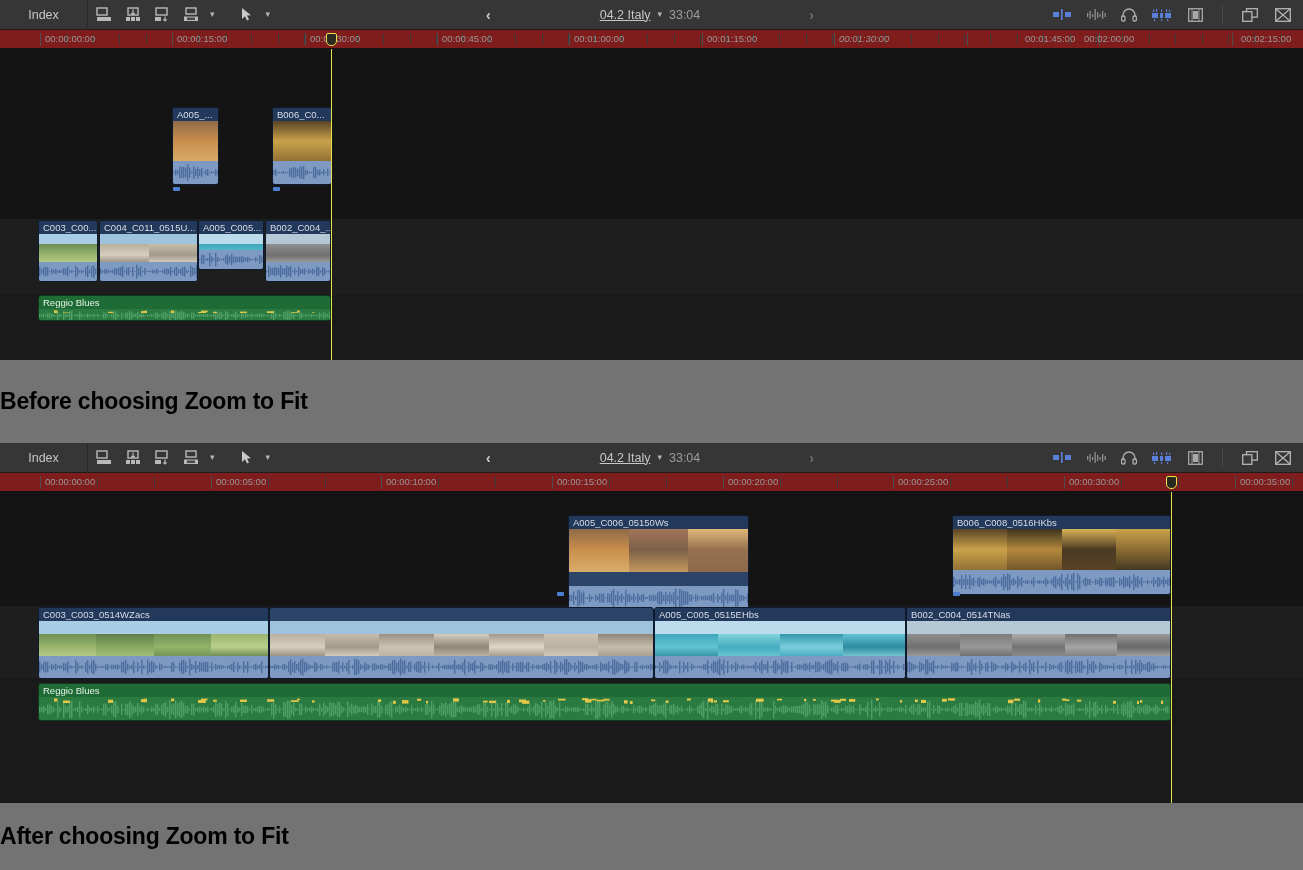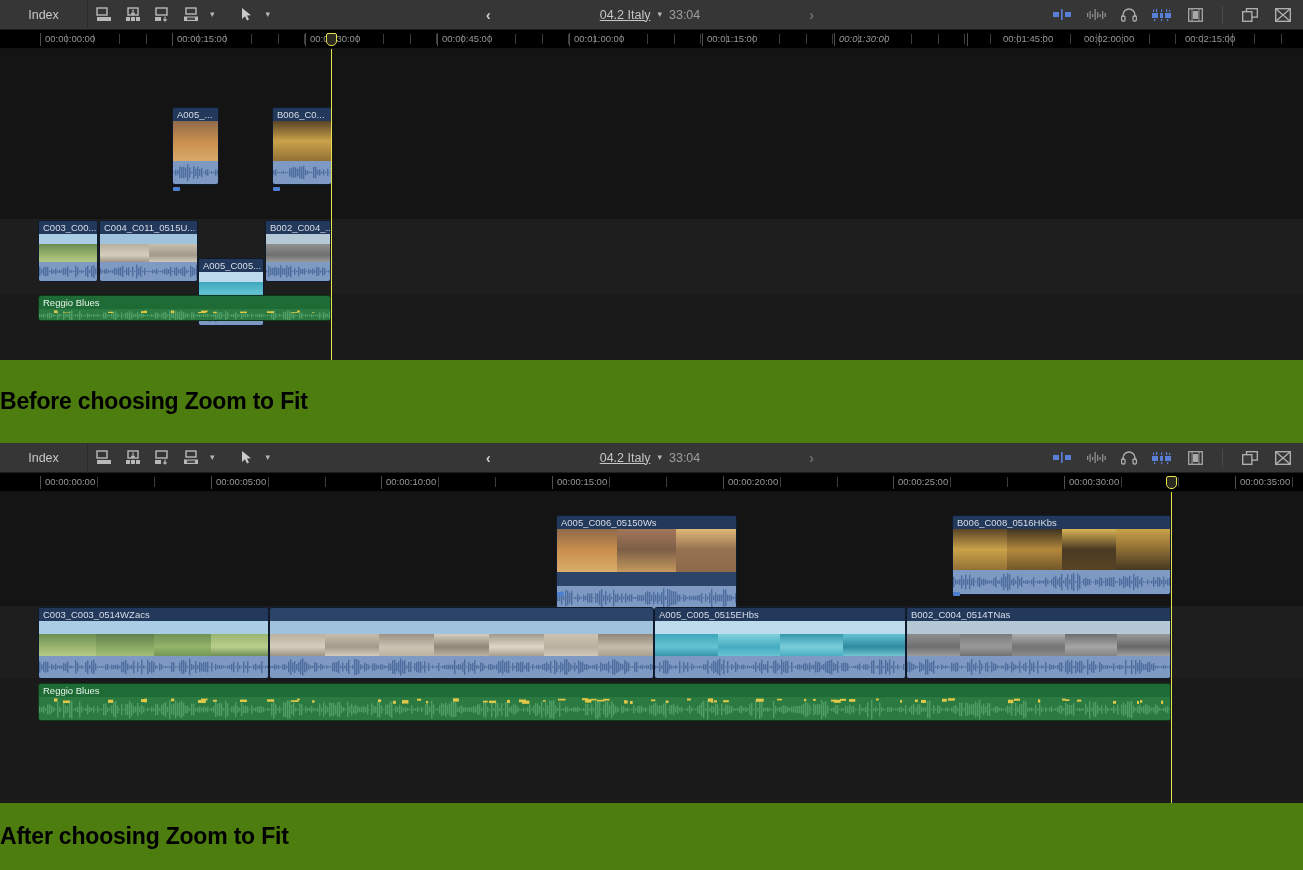--- a/index.html
+++ b/index.html
@@ -52,21 +52,21 @@
   .tb-dur { color: #9d9d9d; font-size: 12.5px; }
 
   .tb-right {
     position: absolute; right: 0; height: 30px;
     display: flex; align-items: center; gap: 13px; padding-right: 10px;
   }
 
   
   .ruler {
     height: 19px;
-    background: #000000;
+    background: #7f1d1d;
     position: relative;
     border-bottom: 1px solid #121212;
     overflow: hidden;
   }
   .tick {
     position: absolute; top: 3px; width: 1px; height: 13px; background: #4e4e4e;
   }
   .tick.minor { top: 4px; height: 10px; background: #3c3c3c; }
   .tick-label {
     position: absolute; top: 3px; font-size: 9.5px; color: #989898;
@@ -129,21 +129,21 @@
     background: #2a2a20;
   }
 
   
   .caption {
     font-size: 23px;
     font-weight: bold;
     color: #000000;
     letter-spacing: -0.2px;
   }
-  .caption-band { background: #4d7c0f; width: 1303px; display: flex; align-items: center; }
+  .caption-band { background: #737373; width: 1303px; display: flex; align-items: center; }
 
   svg { display: block; }
 </style>
 </head>
 <body>
 
 <div class="tl-window" style="height:360px;">
 
   <div class="toolbar">
     <div class="tb-index">
@@ -327,25 +327,25 @@
       <div class="tick-label" style="left: 305px;">00:00:30:00</div>
       <div class="tick" style="left: 437px;"></div>
       <div class="tick-label" style="left: 437px;">00:00:45:00</div>
       <div class="tick" style="left: 569px;"></div>
       <div class="tick-label" style="left: 569px;">00:01:00:00</div>
       <div class="tick" style="left: 702px;"></div>
       <div class="tick-label" style="left: 702px;">00:01:15:00</div>
       <div class="tick" style="left: 834px;"></div>
       <div class="tick-label" style="left: 834px; font-style: italic;">00:01:30:00</div>
       <div class="tick" style="left: 967px;"></div>
-      <div class="tick-label" style="left: 998px;">00:01:45:00</div>
+      <div class="tick-label" style="left: 1020px;">00:01:45:00</div>
       <div class="tick" style="left: 1099px;"></div>
       <div class="tick-label" style="left: 1079px;">00:02:00:00</div>
       <div class="tick" style="left: 1232px;"></div>
-      <div class="tick-label" style="left: 1180px;">00:02:15:00</div>
+      <div class="tick-label" style="left: 1236px;">00:02:15:00</div>
       <div class="playhead-head" style="left: 326px; position: absolute; top: 3px; z-index: 50;"></div>
     </div>
 
   <div class="tracks" id="tracks-before" style="height:311px;">
     <div class="lane-connected" style="top:0; height:170px;"></div>
     <div class="lane-primary" style="top:170px; height:75px;"></div>
     <div class="lane-audio" style="top:245px; height:66px;"></div>
   <div class="clip" style="left: 172px; top: 58px; width: 47px; height: 78px;">
         <div class="clip-name">A005_...</div>
         <div class="filmstrip" style="height: 42px;">
@@ -512,21 +512,21 @@
             <rect x="84" y="4.577601743230859" width="1.4" height="9.844796513538283" fill="#4c6d9e"></rect>
             <rect x="86" y="7.756819753492613" width="1.4" height="3.4863604930147734" fill="#4c6d9e"></rect>
             <rect x="88" y="8.9" width="1.4" height="1.2" fill="#4c6d9e"></rect>
             <rect x="90" y="3.83899634662943" width="1.4" height="11.32200730674114" fill="#4c6d9e"></rect>
             <rect x="92" y="5.26176863807544" width="1.4" height="8.47646272384912" fill="#4c6d9e"></rect>
             <rect x="94" y="6.292028714569097" width="1.4" height="6.415942570861805" fill="#4c6d9e"></rect>
             <rect x="96" y="2.8513744000453514" width="1.4" height="13.297251199909297" fill="#4c6d9e"></rect>
           </svg>
         </div>
       </div>
-      <div class="clip" style="left: 198px; top: 171px; width: 66px; height: 68px; margin-top: 38px;">
+      <div class="clip" style="left: 198px; top: 171px; width: 66px; height: 50px;">
         <div class="clip-name">A005_C005...</div>
         <div class="filmstrip" style="height: 30px;">
           <div class="frame" style="width: 64px; background: linear-gradient(rgb(188, 220, 237) 0%, rgb(188, 220, 237) 34%, rgb(63, 168, 188) 35%, rgb(99, 195, 210) 70%, rgb(46, 139, 160) 100%);"></div>
         </div>
         <div class="audio-strip" style="height: 19px;">
           <svg width="64" height="19" viewBox="0 0 64 19">
             <rect x="0" y="8.9" width="1.4" height="1.2" fill="#4c6d9e"></rect>
             <rect x="2" y="4.8042545515288735" width="1.4" height="9.391490896942253" fill="#4c6d9e"></rect>
             <rect x="4" y="5.054195644192936" width="1.4" height="8.891608711614127" fill="#4c6d9e"></rect>
             <rect x="6" y="8.669509195092258" width="1.4" height="1.660981609815484" fill="#4c6d9e"></rect>
@@ -947,21 +947,21 @@
       <div class="tick-label" style="left: 1064px;">00:00:30:00</div>
       <div class="tick" style="left: 1235px;"></div>
       <div class="tick-label" style="left: 1235px;">00:00:35:00</div>
       <div class="playhead-head" style="left: 1166px; position: absolute; top: 3px; z-index: 50;"></div>
     </div>
 
   <div class="tracks" id="tracks-after" style="height:311px;">
     <div class="lane-connected" style="top:0; height:114px;"></div>
     <div class="lane-primary" style="top:114px; height:72px;"></div>
     <div class="lane-audio" style="top:186px; height:125px;"></div>
-  <div class="clip" style="left: 556px; top: 23px; width: 181px; height: 96px;">
+  <div class="clip" style="left: 568px; top: 23px; width: 181px; height: 96px;">
         <div class="clip-name">A005_C006_05150Ws</div>
         <div class="filmstrip" style="height: 43px;">
           <div class="frame" style="width: 59.6667px; background: linear-gradient(rgb(142, 106, 74) 0%, rgb(201, 142, 76) 48%, rgb(217, 173, 107) 100%);"></div>
           <div class="frame" style="width: 59.6667px; background: linear-gradient(rgb(162, 118, 90) 0%, rgb(125, 95, 72) 48%, rgb(196, 153, 94) 100%);"></div>
           <div class="frame" style="width: 59.6667px; background: linear-gradient(rgb(224, 184, 120) 0%, rgb(150, 113, 79) 48%, rgb(142, 106, 74) 100%);"></div>
         </div>
         <div class="audio-strip" style="height: 24px;">
           <svg width="179" height="24" viewBox="0 0 179 24">
             <rect x="0" y="8.814625250931876" width="1.4" height="6.37074949813625" fill="#4c6d9e"></rect>
             <rect x="2" y="8.833949511168399" width="1.4" height="6.332100977663201" fill="#4c6d9e"></rect>

